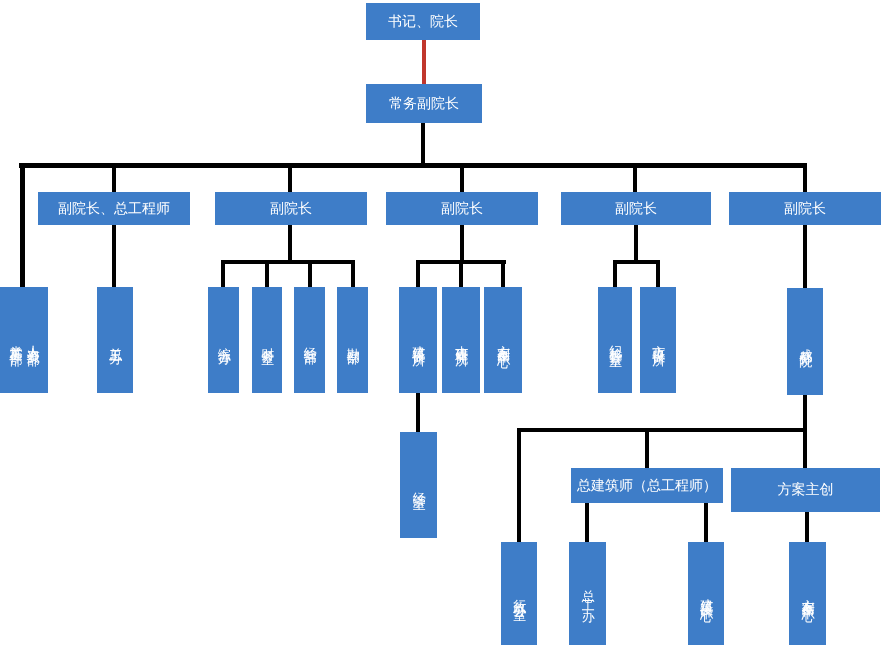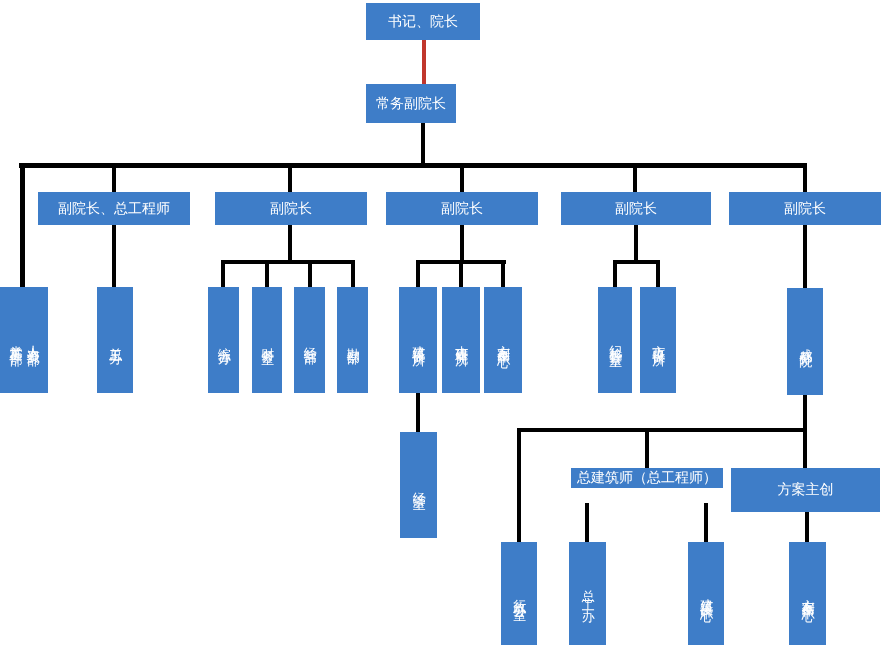--- a/index.html
+++ b/index.html
@@ -71,21 +71,21 @@
   <div class="line" style="left:517px; top:428px; width:4px;   height:114px;"></div>
   <div class="line" style="left:645px; top:428px; width:4px;   height:40px;"></div>
   <div class="line" style="left:803px; top:428px; width:4px;   height:40px;"></div>
   <div class="line" style="left:585px; top:503px; width:4px;   height:39px;"></div>
   <div class="line" style="left:704px; top:503px; width:4px;   height:39px;"></div>
   <div class="line" style="left:805px; top:503px; width:4px;   height:39px;"></div>
 
   <div class="node" style="left:366px; top:3px; width:114px; height:37px;">
     <span class="htext">书记、院长</span>
   </div>
-  <div class="node" style="left:366px; top:84px; width:90px; height:39px;">
+  <div class="node" style="left:366px; top:84px; width:116px; height:39px;">
     <span class="htext">常务副院长</span>
   </div>
 
   <div class="node" style="left:38px; top:192px; width:152px; height:33px;">
     <span class="htext">副院长、总工程师</span>
   </div>
   <div class="node" style="left:215px; top:192px; width:152px; height:33px;">
     <span class="htext">副院长</span>
   </div>
   <div class="node" style="left:386px; top:192px; width:152px; height:33px;">
@@ -132,21 +132,21 @@
   <div class="node" style="left:640px; top:287px; width:36px; height:106px;">
     <span class="vtext">市政设计所</span>
   </div>
   <div class="node" style="left:787px; top:288px; width:36px; height:107px;">
     <span class="vtext">成都分院</span>
   </div>
 
   <div class="node" style="left:400px; top:432px; width:37px; height:106px;">
     <span class="vtext">经济室</span>
   </div>
-  <div class="node" style="left:571px; top:468px; width:152px; height:20px;">
+  <div class="node" style="left:571px; top:468px; width:152px; height:35px;">
     <span class="htext">总建筑师（总工程师）</span>
   </div>
   <div class="node" style="left:731px; top:468px; width:149px; height:44px;">
     <span class="htext">方案主创</span>
   </div>
 
   <div class="node" style="left:501px; top:542px; width:36px; height:103px;">
     <span class="vtext">行政办公室</span>
   </div>
   <div class="node" style="left:569px; top:542px; width:37px; height:103px;">

